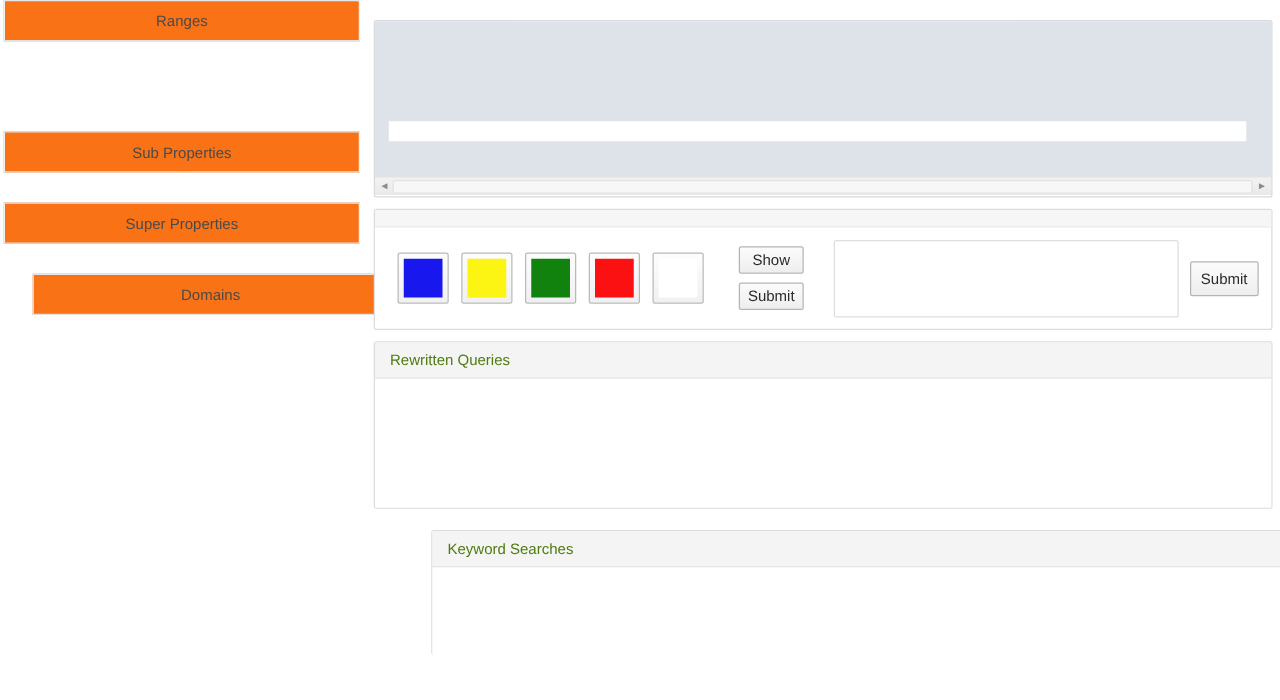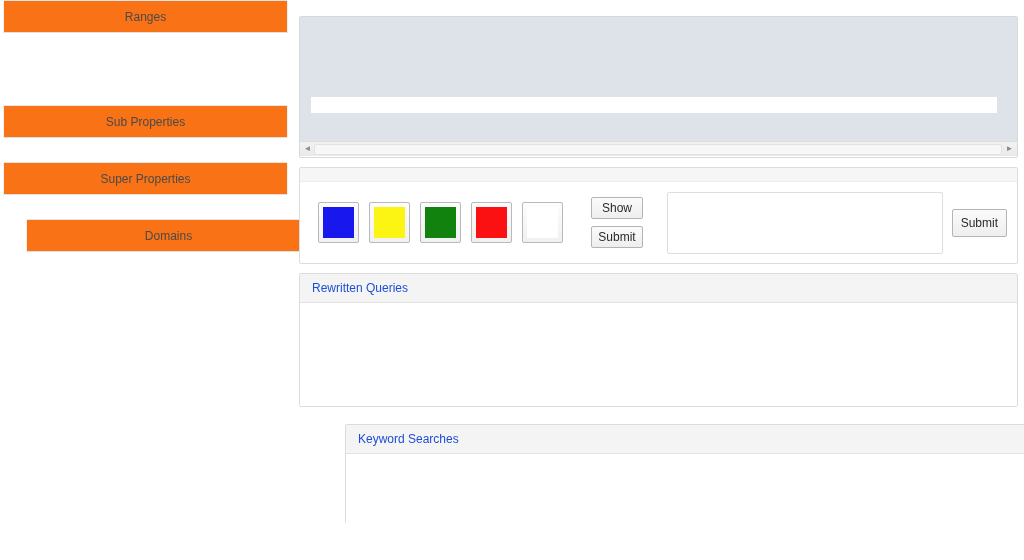--- a/index.html
+++ b/index.html
@@ -73,21 +73,21 @@
     border: 1px solid #dcdcdc;
     border-radius: 2px;
   }
   .panel-head {
     height: 29px;
     background: #f4f4f4;
     border-bottom: 1px solid #e2e2e2;
     display: flex; align-items: center;
     padding: 0 0 0 12px;
     font-size: 12px;
-    color: #1d4ed8;
+    color: #4d7c0f;
   }
   .panel-body { background: #ffffff; }
 
   
   #panel-graph { top: 16px; height: 142px; border-color: #d6d9de; overflow: hidden; }
   #graph-canvas {
     position: relative;
     height: 124px;
     background: #dee2e9;
   }

